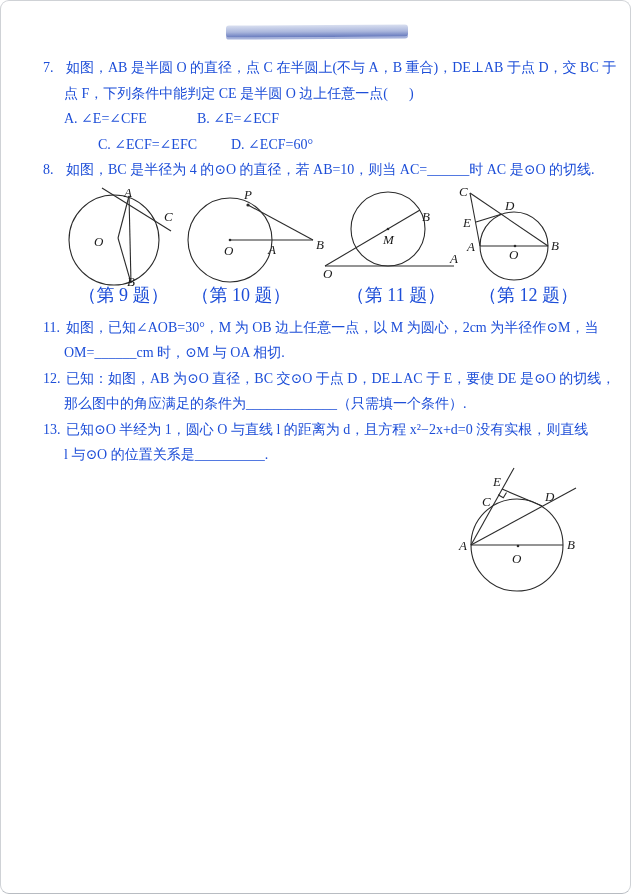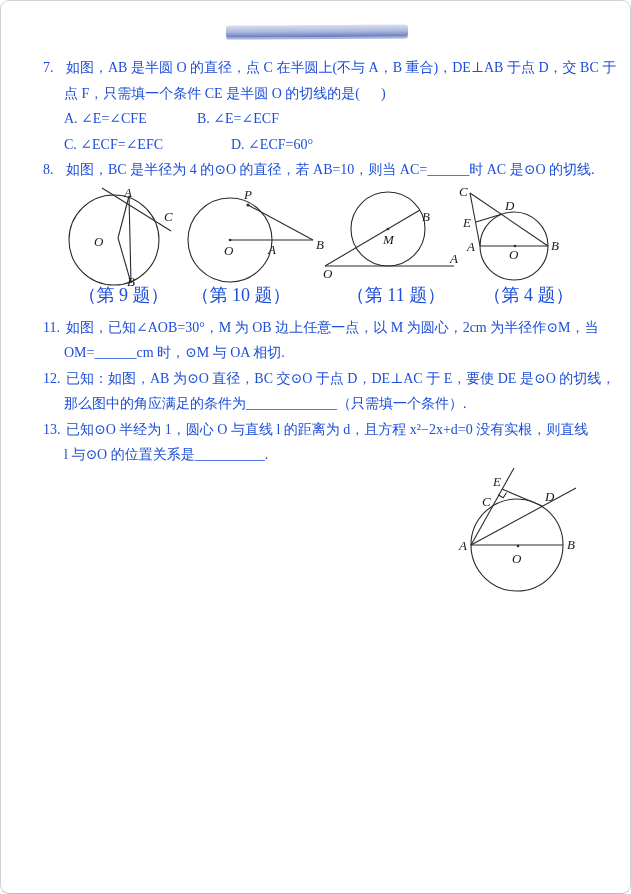--- a/index.html
+++ b/index.html
@@ -11,40 +11,40 @@
   .scribble { position:absolute; left:225px; top:24px; width:182px; height:12px;
           border-radius:3px; transform:rotate(-0.4deg);
           background:linear-gradient(to bottom, rgba(130,150,205,.30), rgba(115,135,198,.60) 55%, rgba(75,98,178,.85));
           box-shadow:0 2px 0 rgba(58,85,176,.45); }
   .content { position:absolute; left:42px; top:54px; width:560px; font-size:14px; line-height:25.5px; }
   .ln { white-space:pre; padding-left:21px; }
   .ln.first { padding-left:0; }
   .num { display:inline-block; min-width:21px; margin-right:2px; }
   .opt { display:inline-block; }
   .opt.wa { width:133px; }
-  .opt.wc { width:167px; }
+  .opt.wc { width:167px;text-align:center; }
   .figures { position:relative; height:132px; }
   .figures svg, .fig14 svg { position:absolute; overflow:visible; }
   .cap { position:absolute; top:100px; height:20px; text-align:center; font-size:18px; }
   svg line, svg circle.outline, svg path { stroke:#2b2b2b; stroke-width:1.1; fill:none; }
   svg .dot { fill:#2b2b2b; stroke:none; }
   svg text { font:italic 13px "Liberation Serif","DejaVu Serif",serif; fill:#1a1a1a; }
   .fig14 { position:relative; height:160px; }
 </style>
 </head>
 <body>
 
 <div class="page">
   <div class="scribble"></div>
 
   <div class="content">
 
     <div>
       <div class="ln first"><span class="num">7.</span><span>如图，AB 是半圆 O 的直径，点 C 在半圆上(不与 A，B 重合)，DE⊥AB 于点 D，交 BC 于</span></div>
-      <div class="ln">点 F，只需填一个条件 CE 是半圆 O 的切线的是(      )</div>
+      <div class="ln">点 F，下列条件中能判定 CE 是半圆 O 边上任意一点(      )</div>
       <div class="ln"><span class="opt wa">A. ∠E=∠CFE</span><span class="opt">B. ∠E=∠ECF</span></div>
       <div class="ln"><span class="opt wc">C. ∠ECF=∠EFC</span><span class="opt">D. ∠ECF=60°</span></div>
     </div>
 
     <div>
       <div class="ln first"><span class="num">8.</span><span>如图，BC 是半径为 4 的⊙O 的直径，若 AB=10，则当 AC=______时 AC 是⊙O 的切线.</span></div>
     </div>
 
 
     <div class="figures">
@@ -94,21 +94,21 @@
         <line x1="14" y1="12" x2="24" y2="65"></line>
         <line x1="14" y1="12" x2="92" y2="65"></line>
         <line x1="20" y1="41" x2="46" y2="33"></line>
         <text x="3" y="15">C</text>
         <text x="49" y="29">D</text>
         <text x="7" y="46">E</text>
         <text x="11" y="70">A</text>
         <text x="53" y="78">O</text>
         <text x="95" y="69">B</text>
       </svg>
-      <div class="cap" style="left:433px;width:105px">（第 4 题）</div>
+      <div class="cap" style="left:433px;width:105px">（第 12 题）</div>
     </div>
 
 
     <div>
       <div class="ln first"><span class="num">11.</span><span>如图，已知∠AOB=30°，M 为 OB 边上任意一点，以 M 为圆心，2cm 为半径作⊙M，当</span></div>
       <div class="ln">OM=______cm 时，⊙M 与 OA 相切.</div>
     </div>
 
     <div>
       <div class="ln first"><span class="num">12.</span><span>已知：如图，AB 为⊙O 直径，BC 交⊙O 于点 D，DE⊥AC 于 E，要使 DE 是⊙O 的切线，</span></div>

